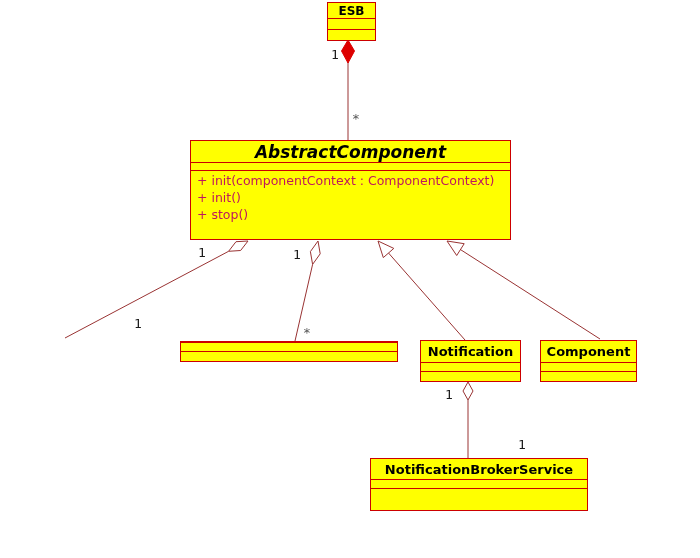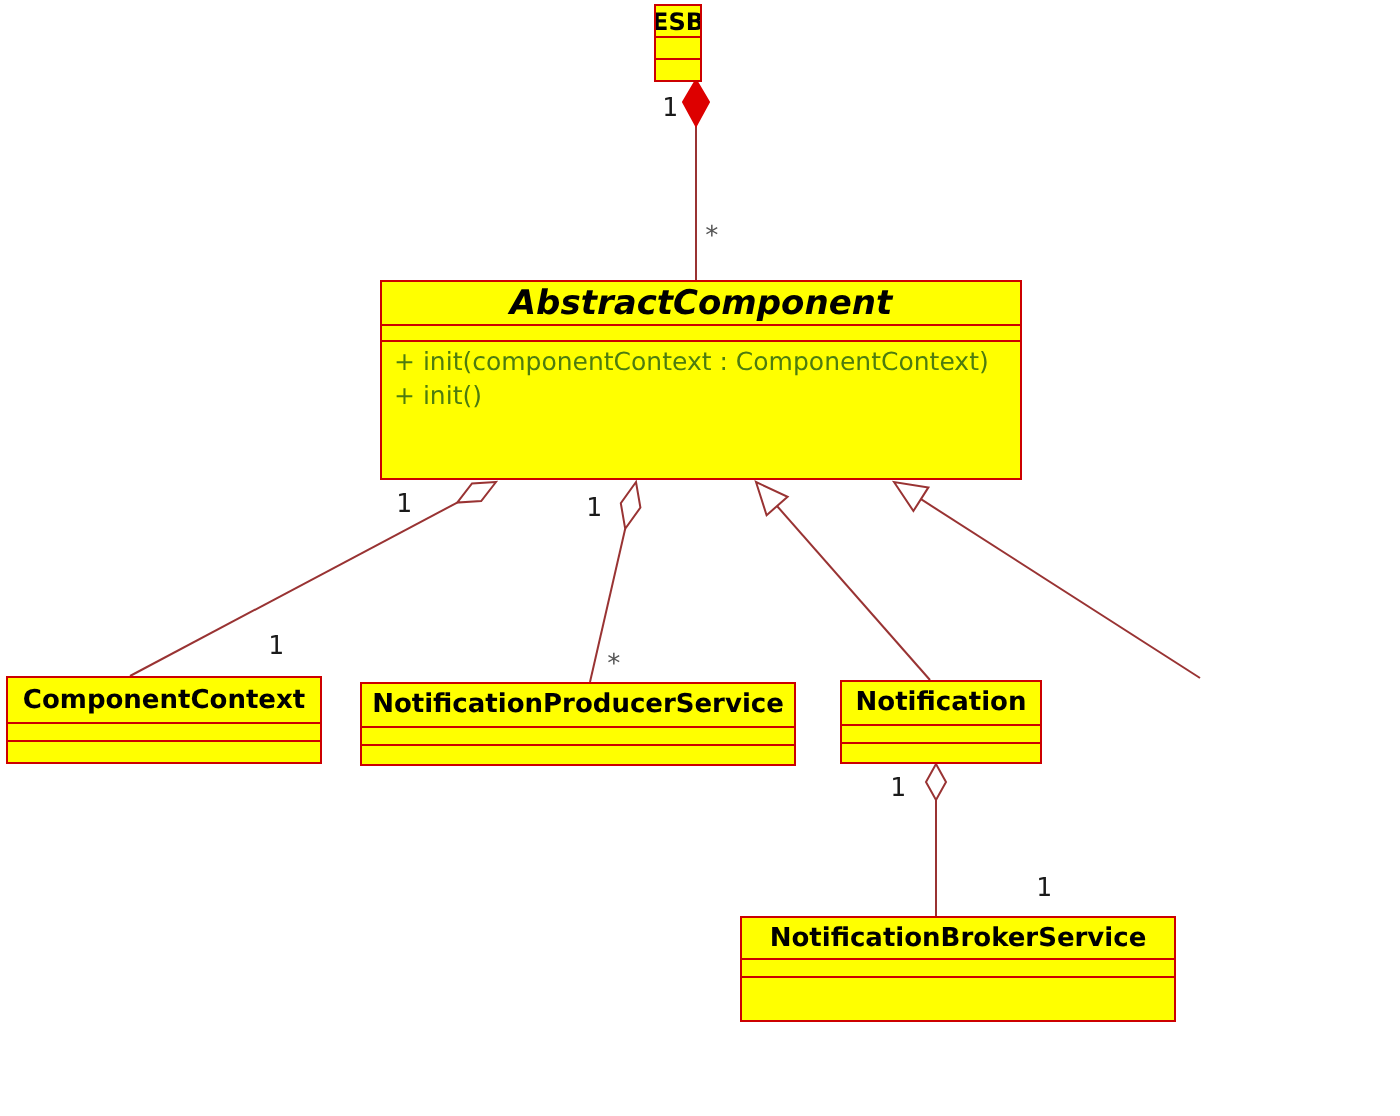--- a/index.html
+++ b/index.html
@@ -16,21 +16,21 @@
     background:var(--class-fill,#ffff00);
     border:1px solid var(--class-border,#cc0000);
   }
   .uml-name {
     font-weight:bold; font-size:12px; color:#000;
     text-align:center; white-space:nowrap; overflow:hidden;
     display:flex; align-items:center; justify-content:center;
   }
   .uml-name.abstract { font-style:italic; font-size:17px; }
   .uml-compartment { border-top:1px solid var(--class-border,#cc0000); }
-  .uml-ops-list { font-size:12.5px; color:#4d7c0f; padding:1px 4px 0 6px; }
+  .uml-ops-list { font-size:12.5px; color:#be185d; padding:1px 4px 0 6px; }
   .uml-ops-list .op { line-height:17px; white-space:nowrap; }
 
   .mult {
     position:absolute; font-family:"DejaVu Sans Mono", monospace;
     font-size:13px; color:#1a1a1a; line-height:13px;
   }
   .mult.star { color:#555; }
 
   .wire   { stroke:var(--connector,#993333); stroke-width:1; fill:none; }
   .open-head   { fill:#ffffff; stroke:var(--connector,#993333); stroke-width:1; }
@@ -67,53 +67,53 @@
       <line class="wire" x1="460.5" y1="249.6" x2="600" y2="339"></line>
       <polygon class="open-head" points="447,241 456.7,255.5 464.2,243.7"></polygon>
     </g>
 
     <g>
       <line class="wire" x1="468" y1="400" x2="468" y2="458"></line>
       <polygon class="open-head" points="468,382 473,391 468,400 463,391"></polygon>
     </g>
   </svg>
 
-  <div class="uml-class" style="left:327px; top:2px; width:24px;">
+  <div class="uml-class" style="left:327px; top:2px; width:49px;">
     <div class="uml-name" style="height:15px;">ESB</div>
     <div class="uml-compartment" style="height:11px;"></div>
     <div class="uml-compartment" style="height:11px;"></div>
   </div>
 
   <div class="uml-class" style="left:190px; top:140px; width:321px;">
     <div class="uml-name abstract" style="height:21px;">AbstractComponent</div>
     <div class="uml-compartment" style="height:8px;"></div>
     <div class="uml-compartment uml-ops-list" style="height:69px;">
       <div class="op">+ init(componentContext : ComponentContext)</div>
       <div class="op">+ init()</div>
+      <div class="op">+ stop()</div>
     </div>
   </div>
 
-  <div class="uml-class" style="left:3px; top:338px; width:158px;">
-    <div class="uml-name" style="height:22px; font-size:13px;">ComponentContext</div>
-    <div class="uml-compartment" style="height:9px;"></div>
-    <div class="uml-compartment" style="height:11px;"></div>
-  </div>
 
   <div class="uml-class" style="left:180px; top:341px; width:218px;">
-    <div class="uml-name" style="height:21px; font-size:13px;">NotificationProducerService</div>
     <div class="uml-compartment" style="height:9px;"></div>
     <div class="uml-compartment" style="height:10px;"></div>
   </div>
 
   <div class="uml-class" style="left:420px; top:340px; width:101px;">
     <div class="uml-name" style="height:21px; font-size:13px;text-align:right;">Notification</div>
     <div class="uml-compartment" style="height:9px;"></div>
     <div class="uml-compartment" style="height:10px;"></div>
   </div>
 
+  <div class="uml-class" style="left:540px; top:340px; width:97px;">
+    <div class="uml-name" style="height:21px; font-size:13px;">Component</div>
+    <div class="uml-compartment" style="height:9px;"></div>
+    <div class="uml-compartment" style="height:10px;"></div>
+  </div>
 
   <div class="uml-class" style="left:370px; top:458px; width:218px;">
     <div class="uml-name" style="height:20px; font-size:13px;">NotificationBrokerService</div>
     <div class="uml-compartment" style="height:9px;"></div>
     <div class="uml-compartment" style="height:22px;"></div>
   </div>
 
   <span class="mult" style="left:331px; top:48px;">1</span>
   <span class="mult star" style="left:352px; top:112px;">*</span>
 

